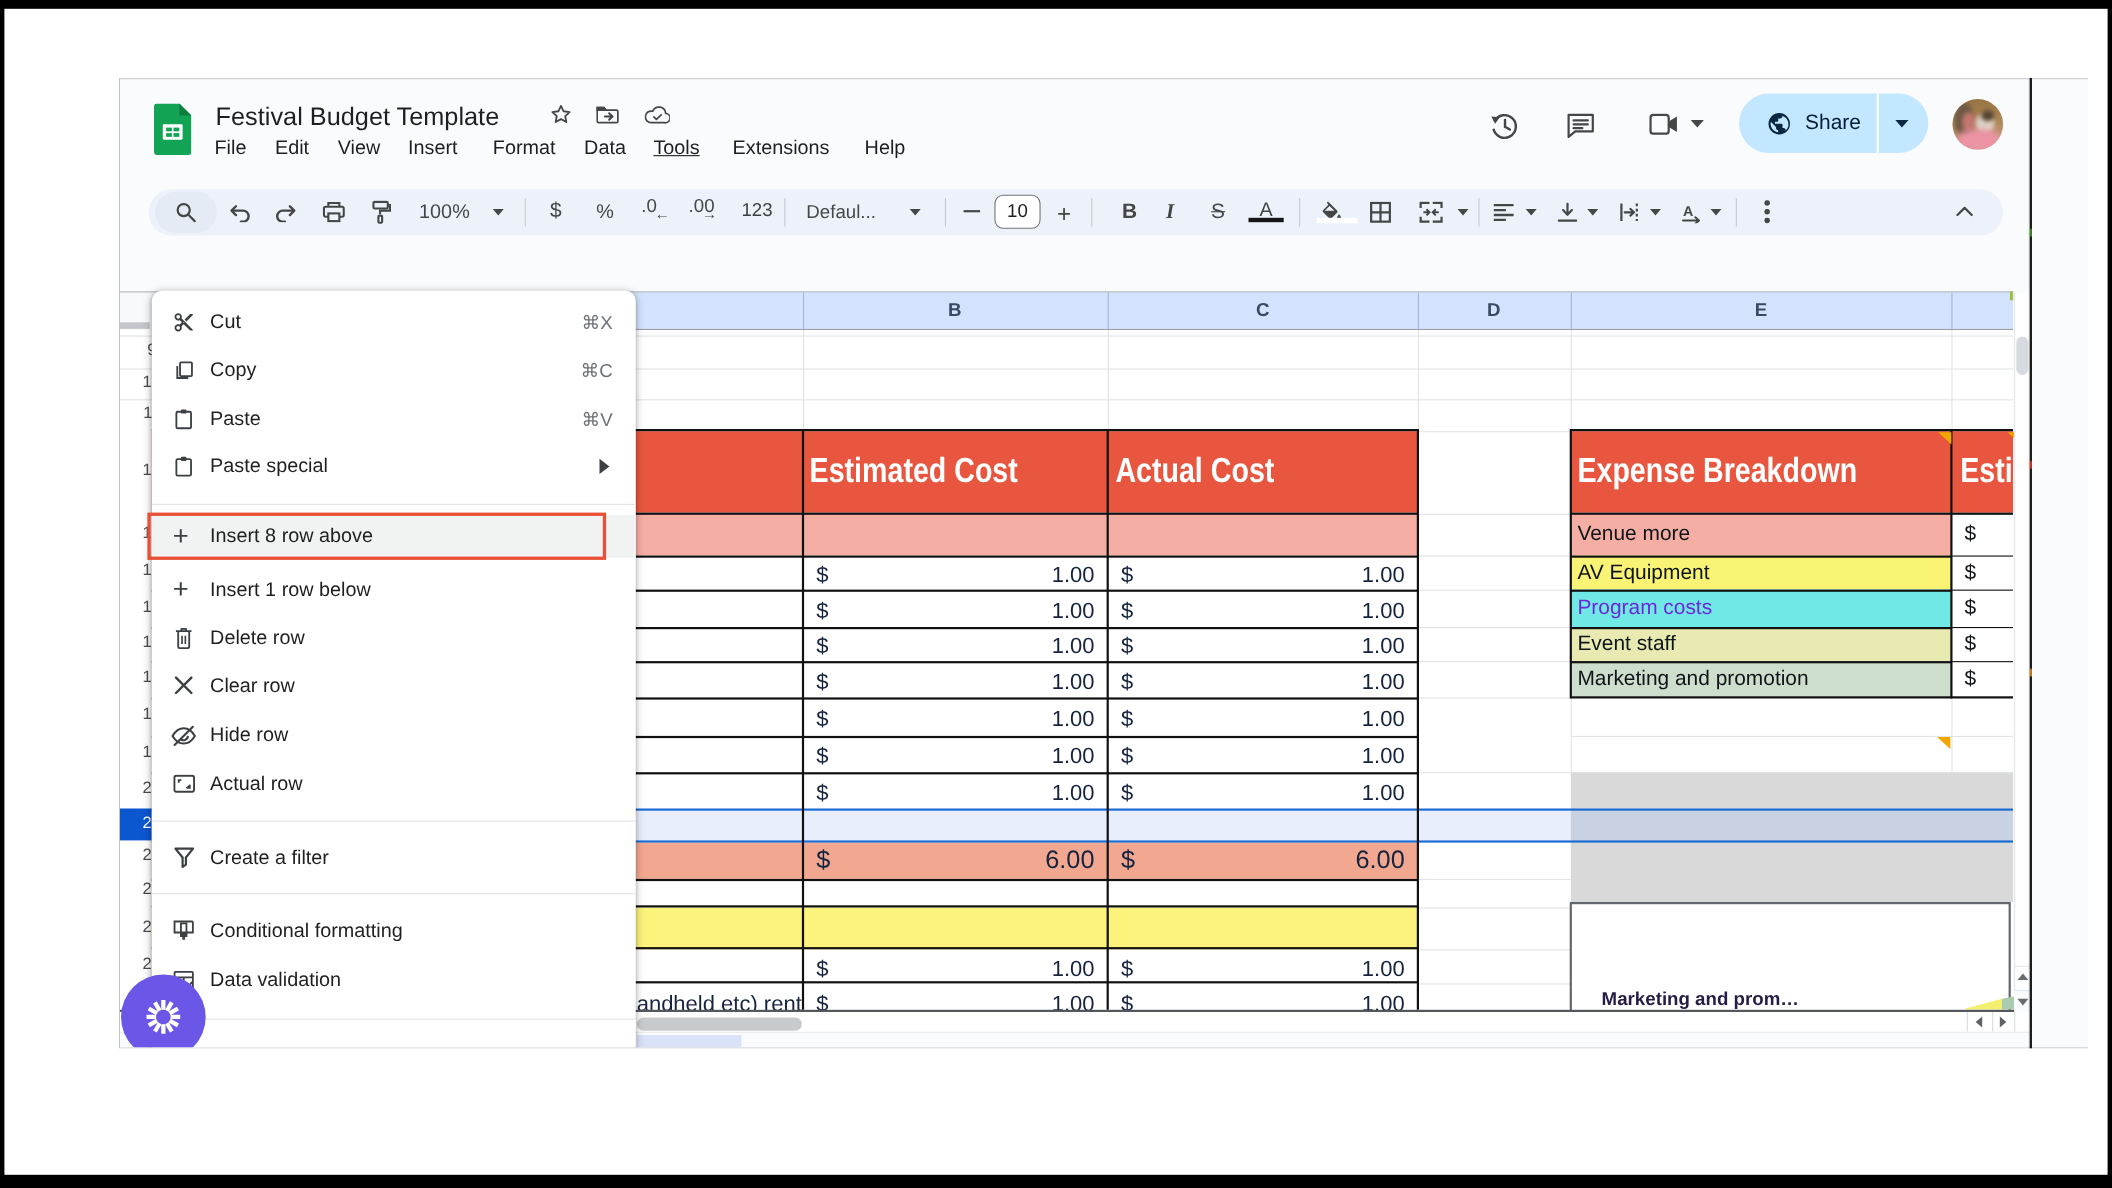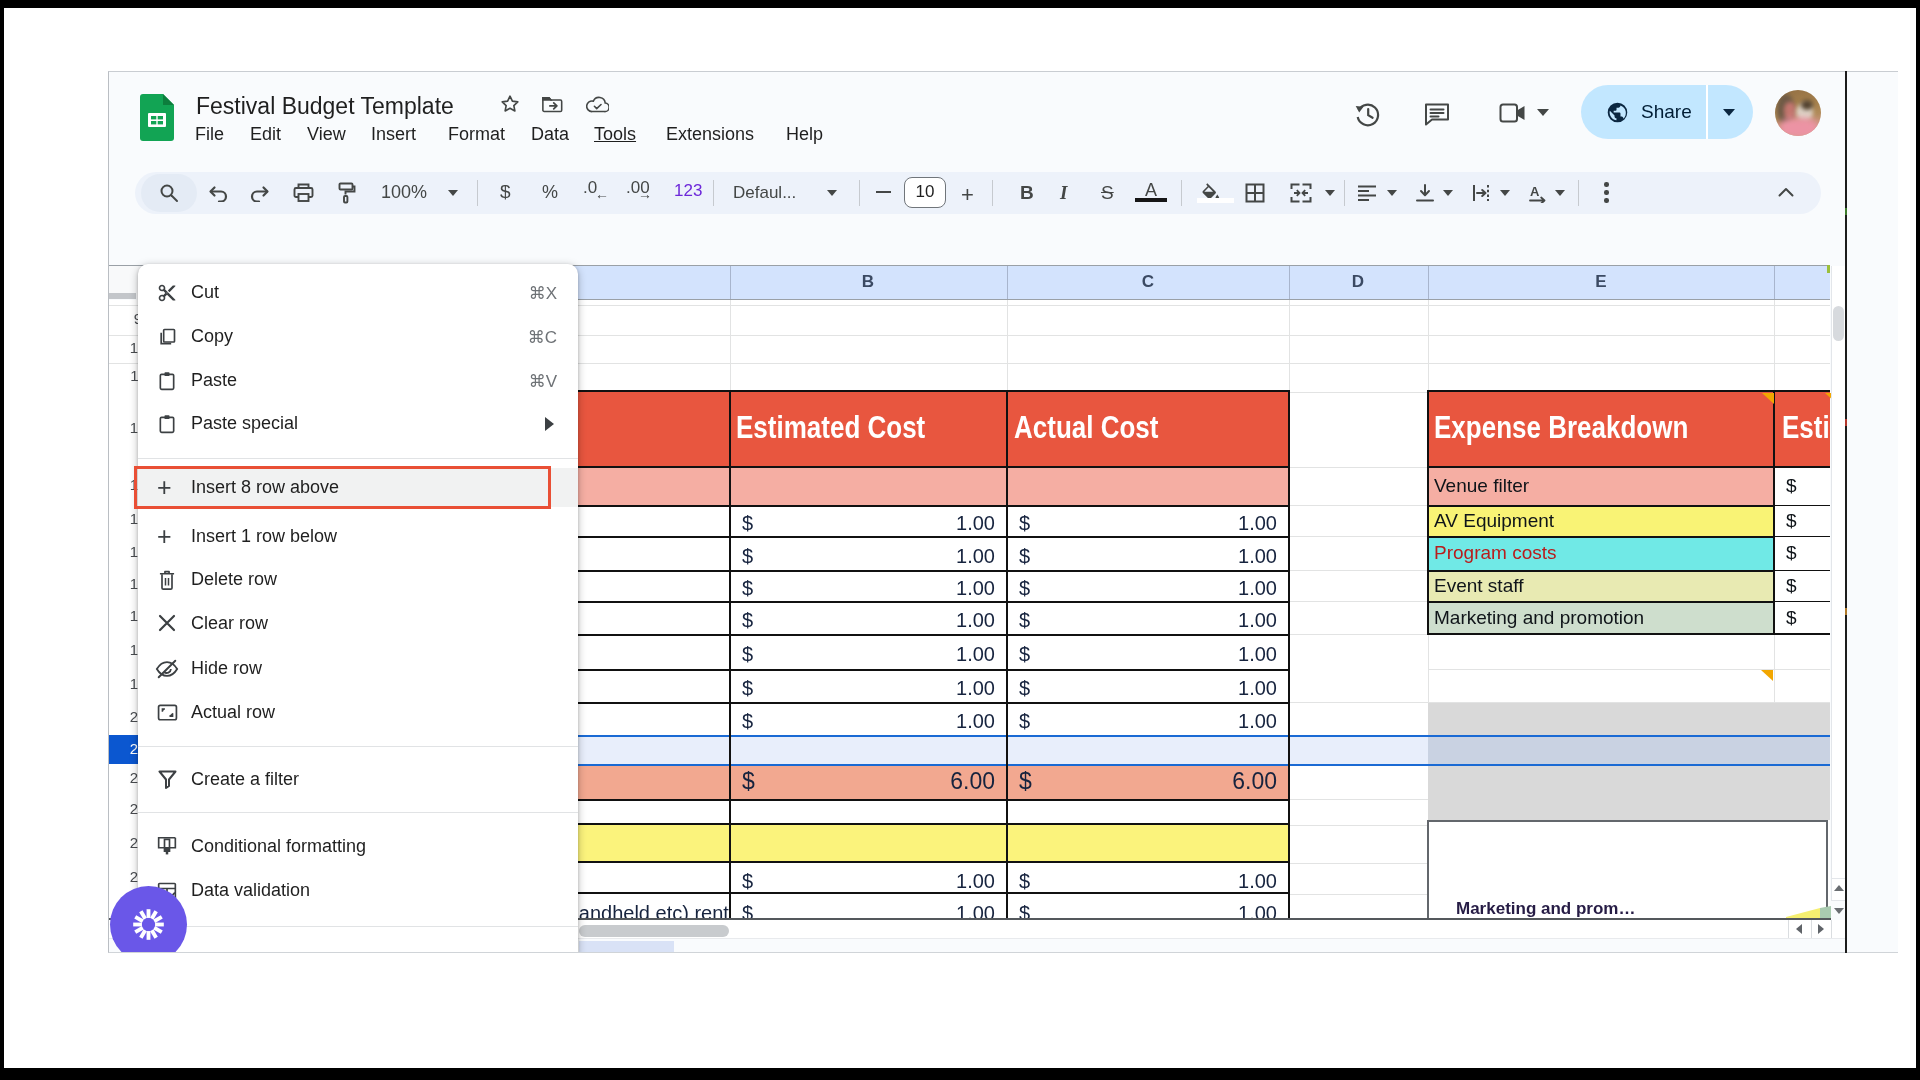--- a/index.html
+++ b/index.html
@@ -121,21 +121,21 @@
       </svg>
     <div class="abs" style="left:246px;top:10px;font-size:18px;color:#444746;">100%</div>
     <div class="abs" style="left:313px;top:18px;width:0;height:0;border-left:5.5px solid transparent;border-right:5.5px solid transparent;border-top:6px solid #444746;"></div>
     <div class="abs" style="left:342px;top:8px;width:1px;height:26px;background:#c6cacf;"></div>
     <div class="abs" style="left:365px;top:9px;font-size:19px;color:#444746;">$</div>
     <div class="abs" style="left:407px;top:10px;font-size:18px;color:#444746;">%</div>
     <div class="abs" style="left:448px;top:6px;font-size:17px;color:#444746;">.0</div>
     <div class="abs" style="left:460px;top:14px;font-size:14px;color:#444746;">←</div>
     <div class="abs" style="left:491px;top:6px;font-size:17px;color:#444746;">.00</div>
     <div class="abs" style="left:503px;top:14px;font-size:14px;color:#444746;">→</div>
-    <div class="abs" style="left:539px;top:9px;font-size:17px;color:#6d28d9;">123</div>
+    <div class="abs" style="left:539px;top:9px;font-size:17px;color:#404040;">123</div>
     <div class="abs" style="left:578px;top:8px;width:1px;height:26px;background:#c6cacf;"></div>
     <div class="abs" style="left:598px;top:11px;font-size:17px;color:#444746;">Defaul...</div>
     <div class="abs" style="left:692px;top:18px;width:0;height:0;border-left:5.5px solid transparent;border-right:5.5px solid transparent;border-top:6px solid #444746;"></div>
     <div class="abs" style="left:724px;top:8px;width:1px;height:26px;background:#c6cacf;"></div>
     <div class="abs" style="left:741px;top:18.5px;width:15px;height:2.2px;background:#444746;"></div>
     <div class="abs" style="left:769px;top:5px;width:42px;height:31px;background:#fff;border:1.6px solid #70757a;border-radius:8px;font-size:17px;color:#1f1f1f;text-align:center;line-height:28px;">10</div>
     <div class="abs" style="left:826px;top:10px;font-size:22px;color:#444746;font-weight:300;">+</div>
     <div class="abs" style="left:857px;top:8px;width:1px;height:26px;background:#c6cacf;"></div>
     <div class="abs" style="left:885px;top:10px;font-size:19px;font-weight:700;color:#444746;">B</div>
     <div class="abs" style="left:925px;top:10px;font-size:19px;font-style:italic;font-weight:600;color:#444746;font-family:'Liberation Serif',serif;">I</div>
@@ -361,23 +361,23 @@
       <div class="abs" style="left:633px;top:607px;">$</div>
         <div class="abs" style="left:633px;top:607px;width:253px;text-align:right;">1.00</div>
       <div class="abs" style="left:910px;top:607px;">$</div>
         <div class="abs" style="left:910px;top:607px;width:258px;text-align:right;">1.00</div>
       <div class="abs" style="left:633px;top:639px;">$</div>
         <div class="abs" style="left:633px;top:639px;width:253px;text-align:right;">1.00</div>
       <div class="abs" style="left:910px;top:639px;">$</div>
         <div class="abs" style="left:910px;top:639px;width:258px;text-align:right;">1.00</div>
     </div>
 
-    <div class="abs" style="left:1325px;top:212px;font-size:19px;color:#0f1419;">Venue filter</div>
+    <div class="abs" style="left:1325px;top:212px;font-size:19px;color:#0f1419;">Venue more</div>
     <div class="abs" style="left:1325px;top:247px;font-size:19px;color:#0f1419;">AV Equipment</div>
-    <div class="abs" style="left:1325px;top:279px;font-size:19px;color:#b91c1c;">Program costs</div>
+    <div class="abs" style="left:1325px;top:279px;font-size:19px;color:#6d28d9;">Program costs</div>
     <div class="abs" style="left:1325px;top:312px;font-size:19px;color:#0f1419;">Event staff</div>
     <div class="abs" style="left:1325px;top:344px;font-size:19px;color:#0f1419;">Marketing and promotion</div>
 
     <div class="abs" style="left:1677px;top:212px;font-size:19px;color:#0f1419;">$</div>
     <div class="abs" style="left:1677px;top:247px;font-size:19px;color:#0f1419;">$</div>
     <div class="abs" style="left:1677px;top:279px;font-size:19px;color:#0f1419;">$</div>
     <div class="abs" style="left:1677px;top:312px;font-size:19px;color:#0f1419;">$</div>
     <div class="abs" style="left:1677px;top:344px;font-size:19px;color:#0f1419;">$</div>
 
     <div class="abs" style="left:452px;top:639px;width:169px;height:17px;overflow:hidden;font-size:20px;color:#16233e;white-space:nowrap;">(handheld etc) rent</div>

